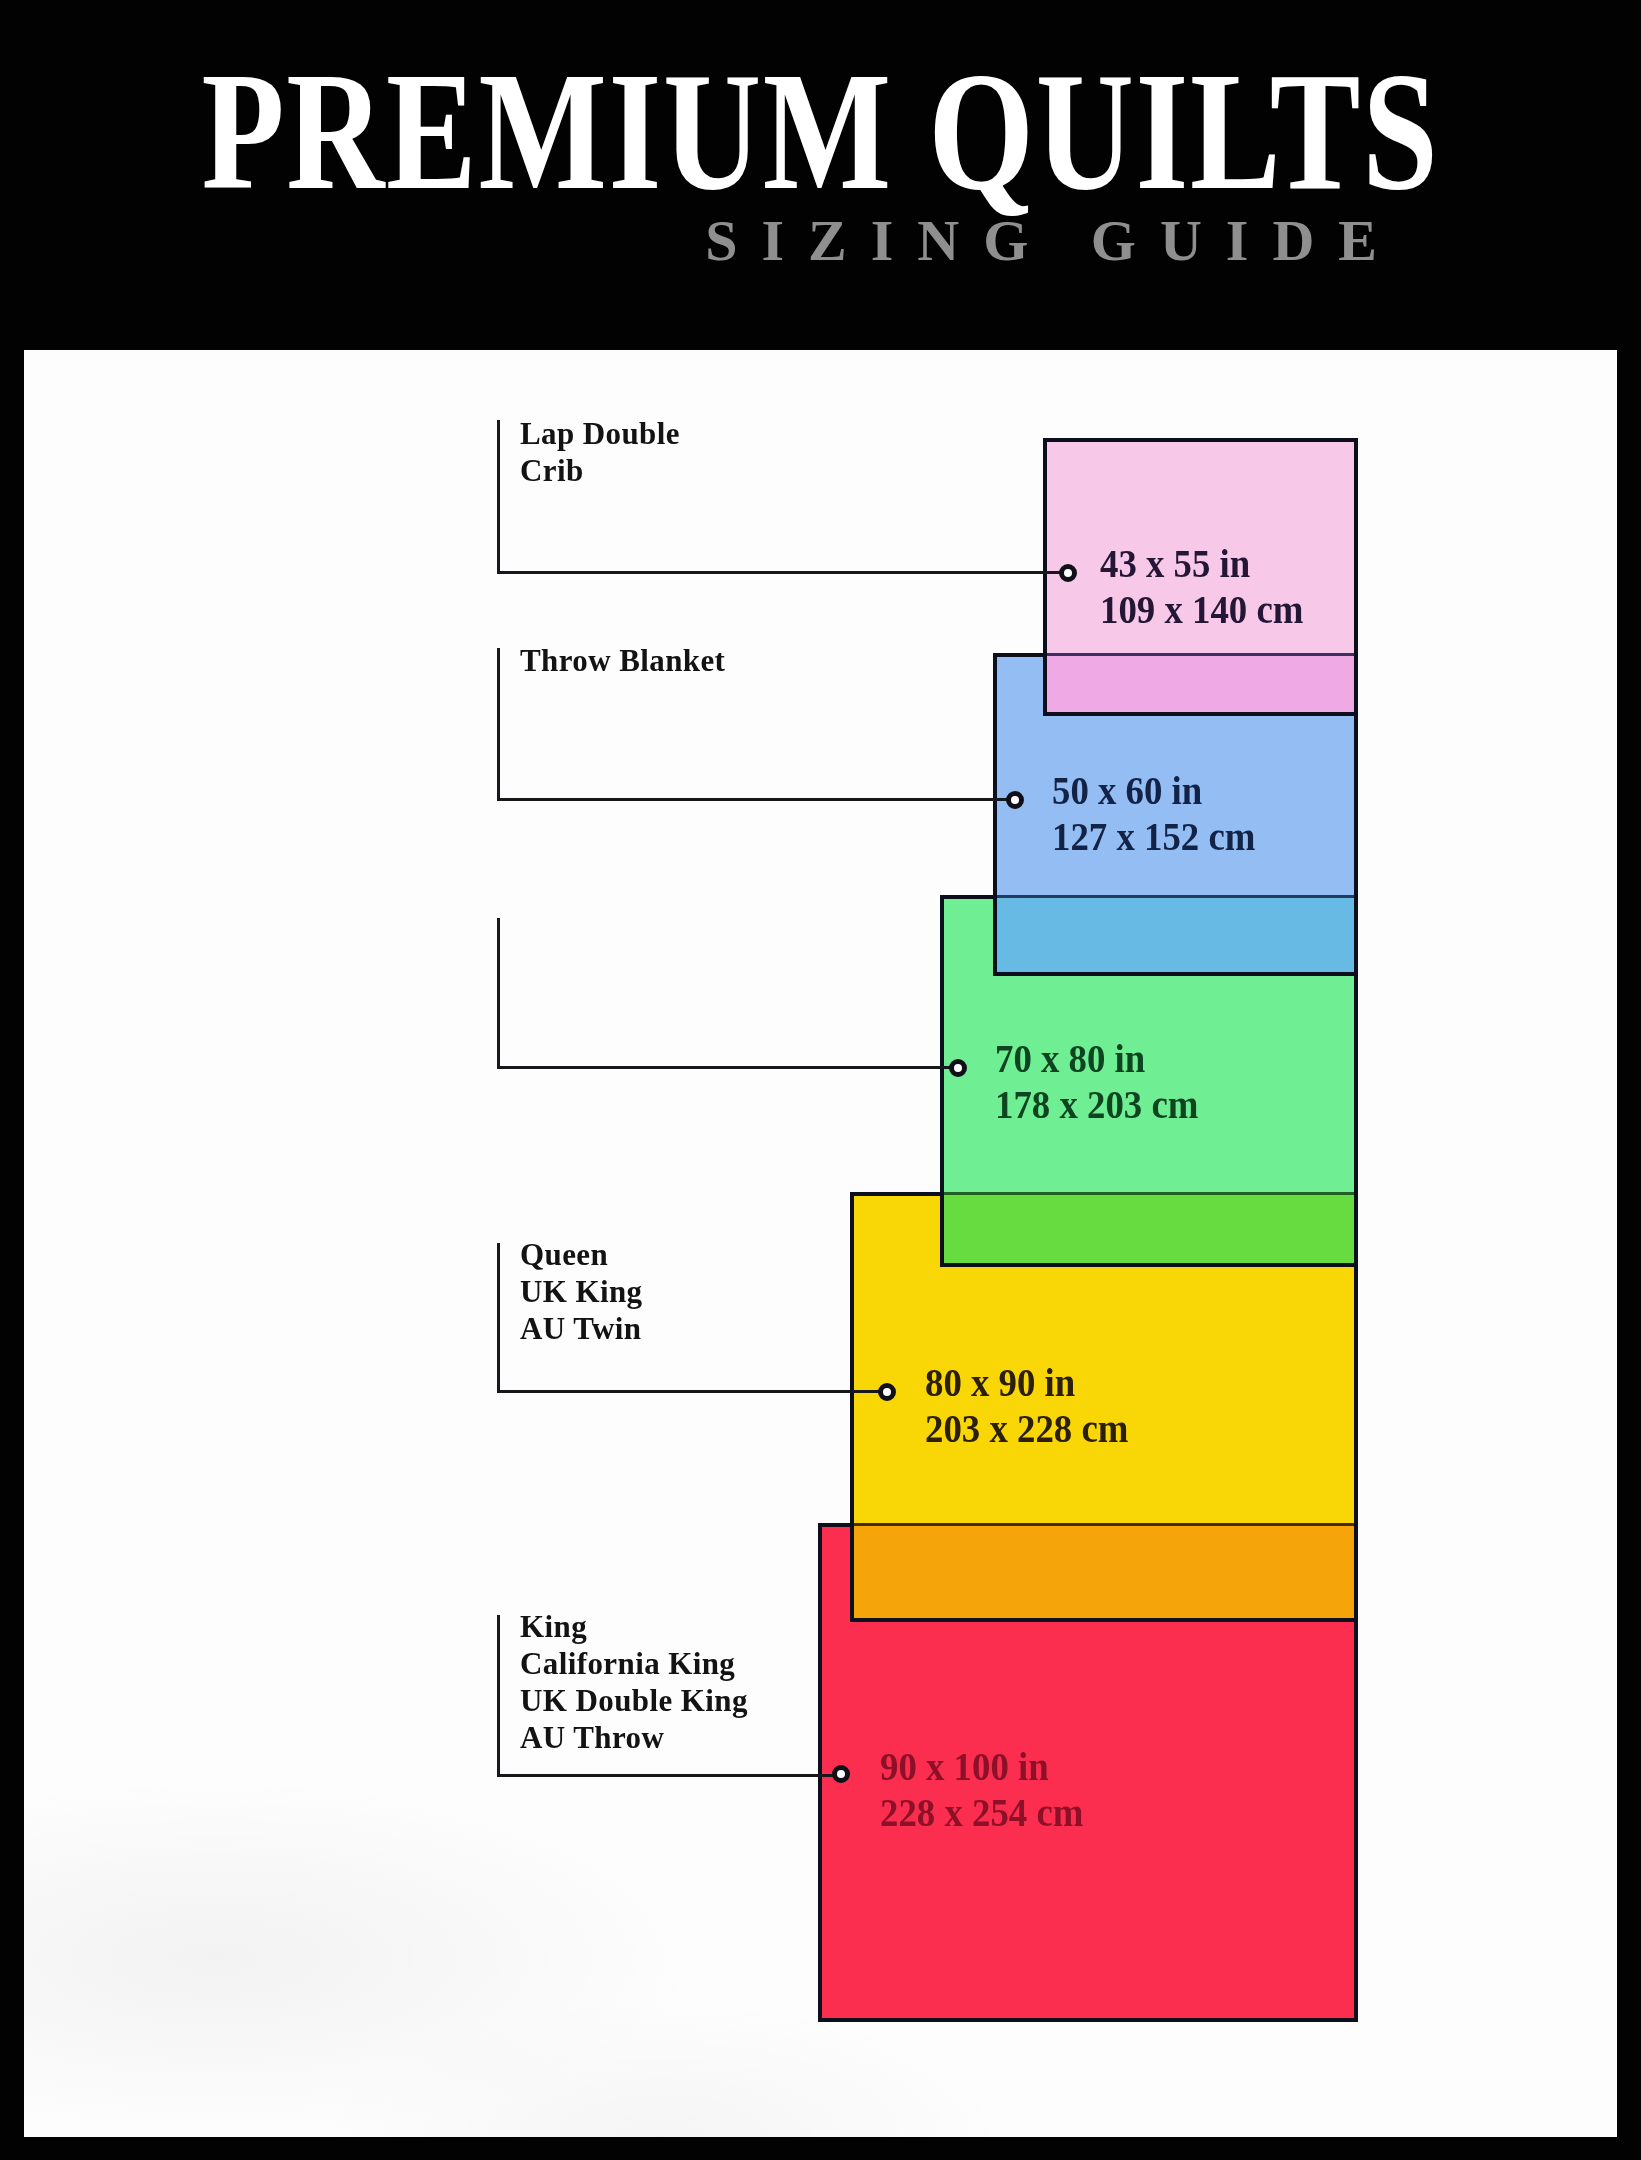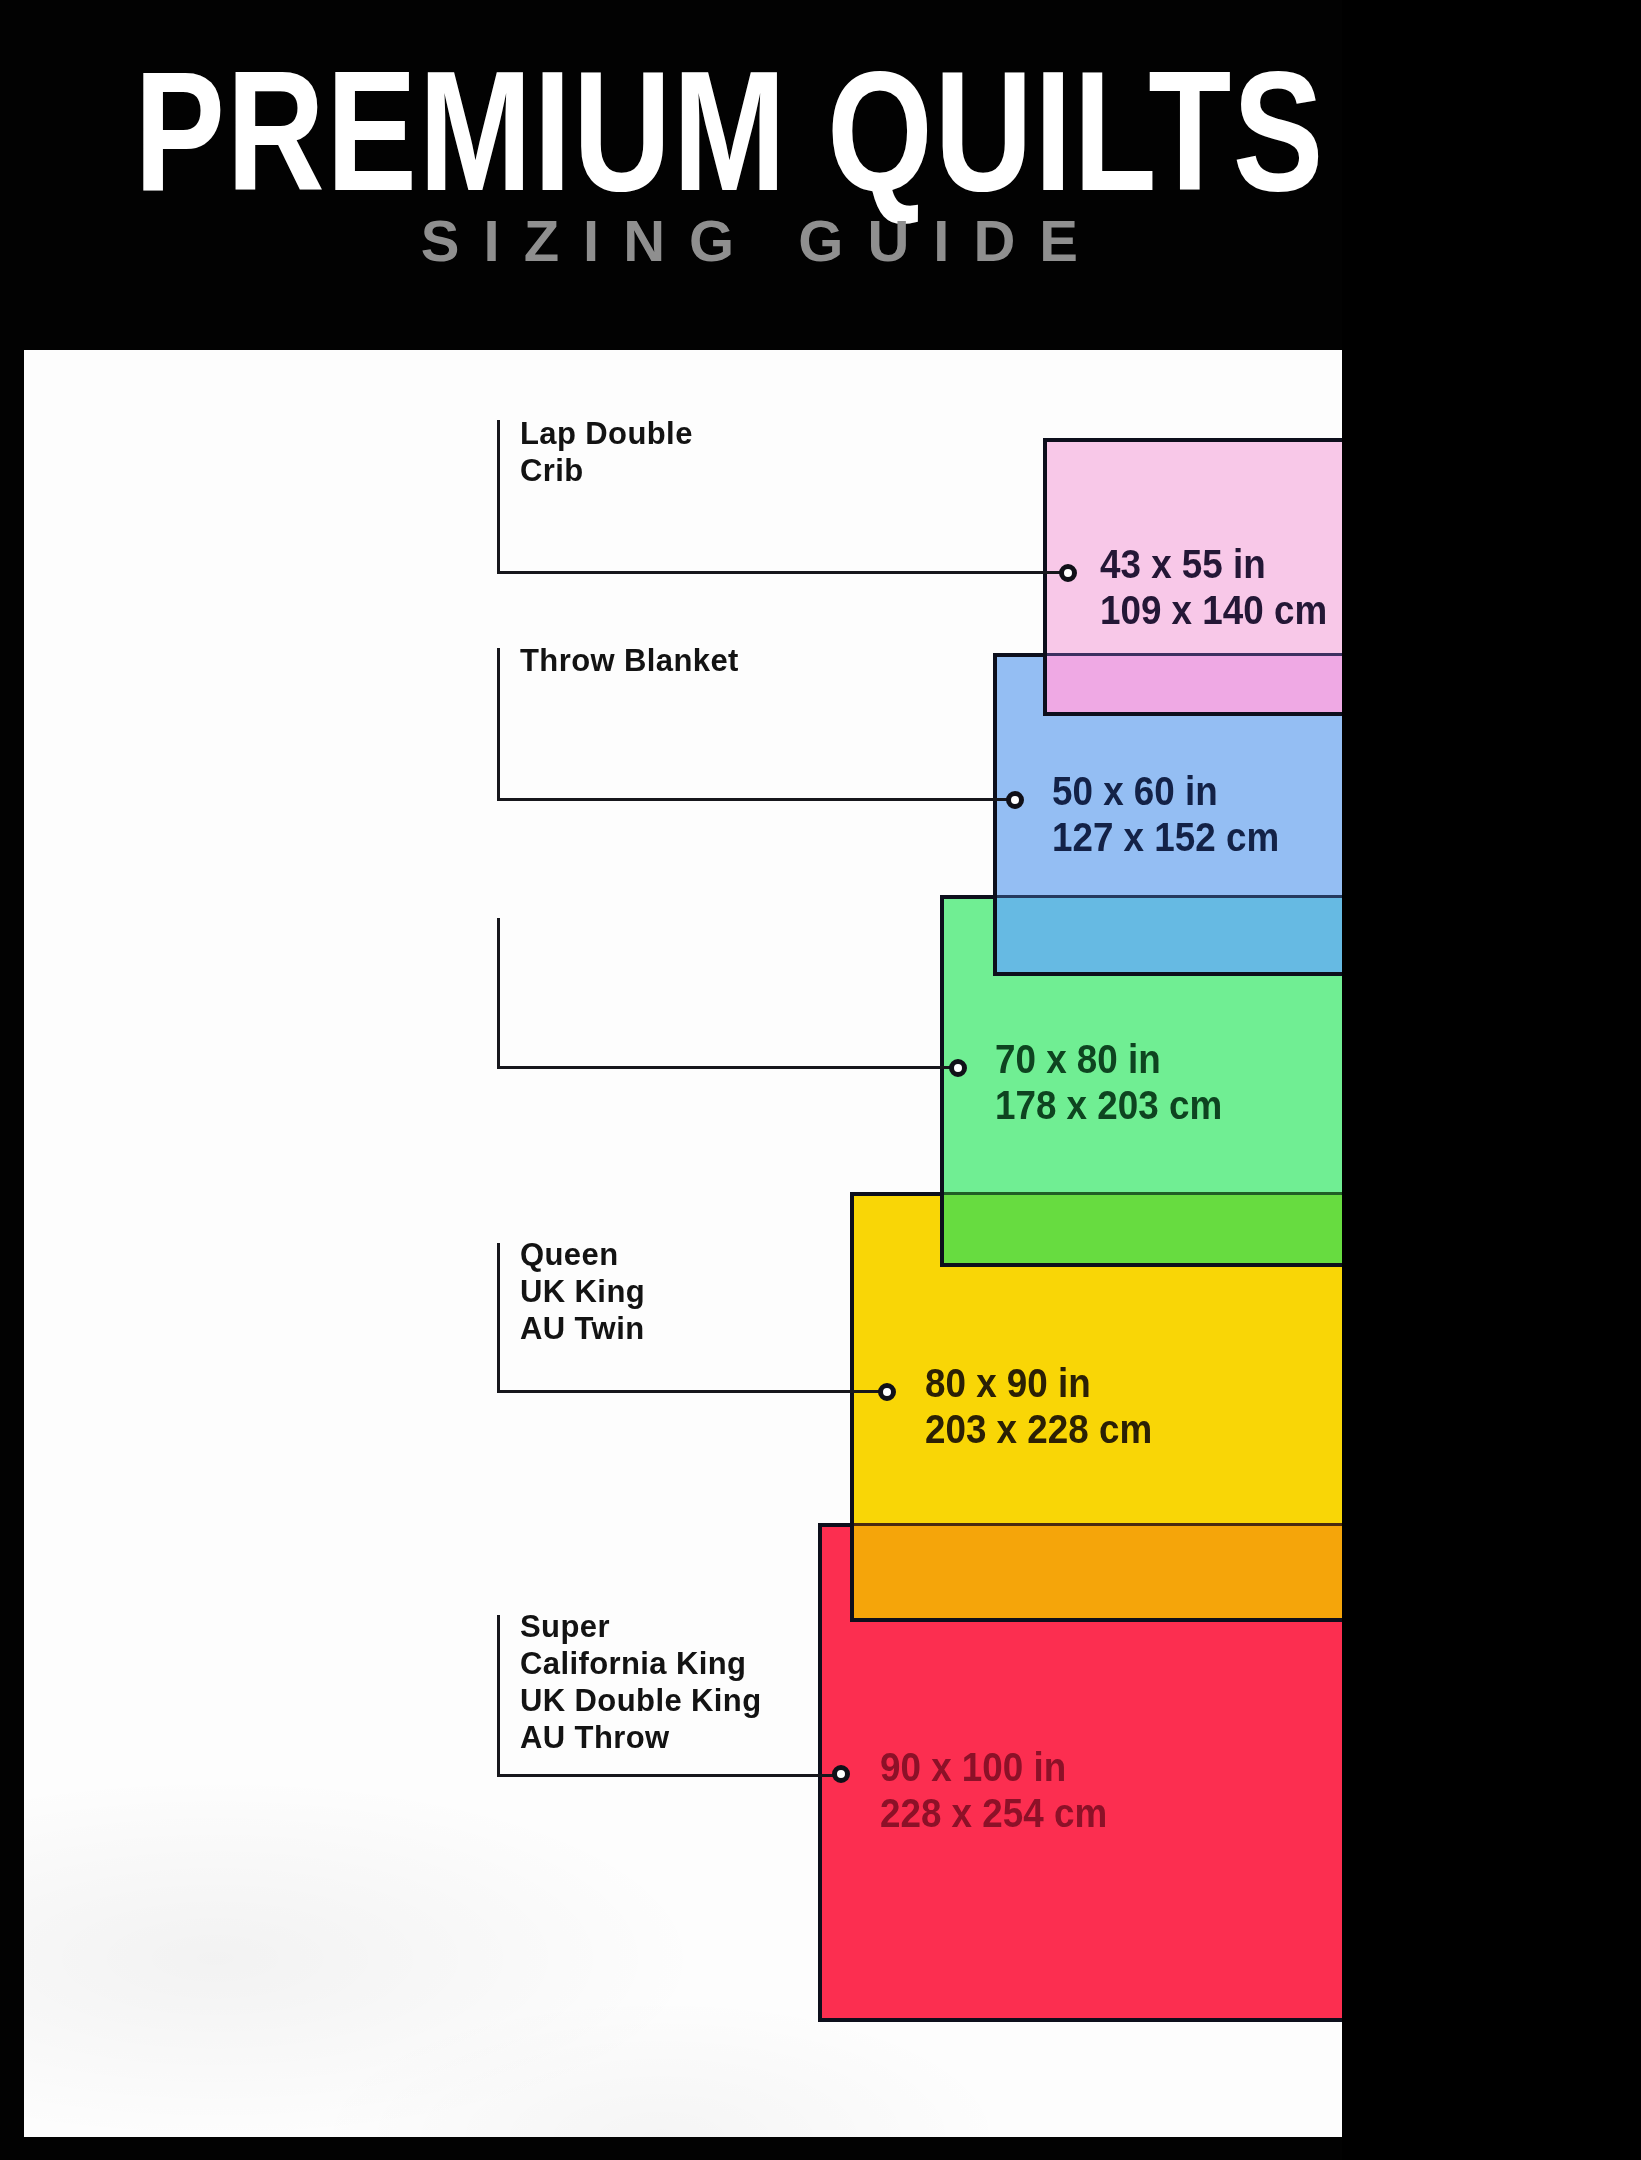--- a/index.html
+++ b/index.html
@@ -1,17 +1,17 @@
 <!DOCTYPE html>
 <html><head>
 <meta charset="utf-8">
 <style>
   html,body{margin:0;padding:0;background:#000;}
-  .stage{position:relative;width:1342px;height:2160px;background:#020202;
-         font-family:Liberation Sans, sans-serif;overflow:hidden;}
+  .stage{position:relative;width:1641px;height:2160px;background:#020202;
+         font-family:Liberation Serif, serif;overflow:hidden;}
 
   
   .title{position:absolute;left:0;top:46px;width:100%;text-align:center;
          color:#ffffff;font-size:170px;font-weight:700;line-height:1;
          letter-spacing:2px;transform:scaleX(.80);transform-origin:50% 0;
          white-space:nowrap;}
   .subtitle{position:absolute;top:212px;right:240px;color:#8f8f8f;
          font-size:58px;font-weight:700;line-height:1;letter-spacing:24px;
          white-space:nowrap;}
 
@@ -115,21 +115,21 @@
   </div>
 
 
   <div class="labels l-queen">
     <div>Queen</div>
     <div>UK King</div>
     <div>AU Twin</div>
   </div>
 
   <div class="labels l-king">
-    <div>Super</div>
+    <div>King</div>
     <div>California King</div>
     <div>UK Double King</div>
     <div>AU Throw</div>
   </div>
 
   <div class="dims d-lap">
     <div>43 x 55 in</div>
     <div>109 x 140 cm</div>
   </div>
   <div class="dims d-throw">

